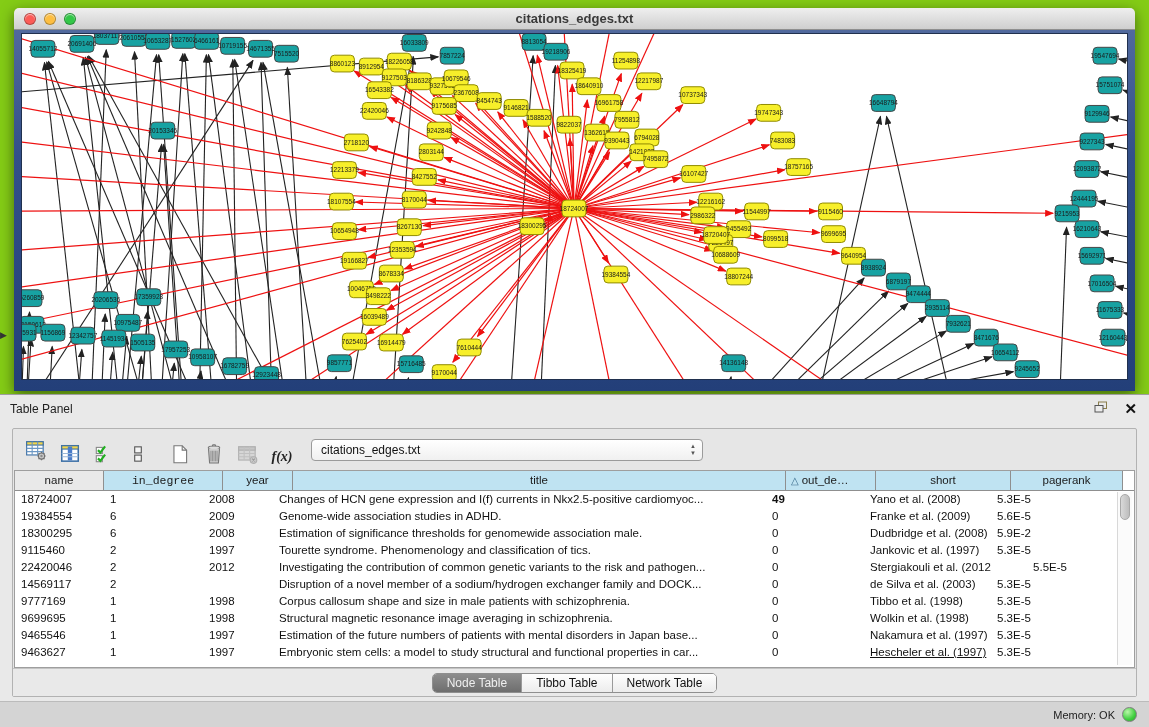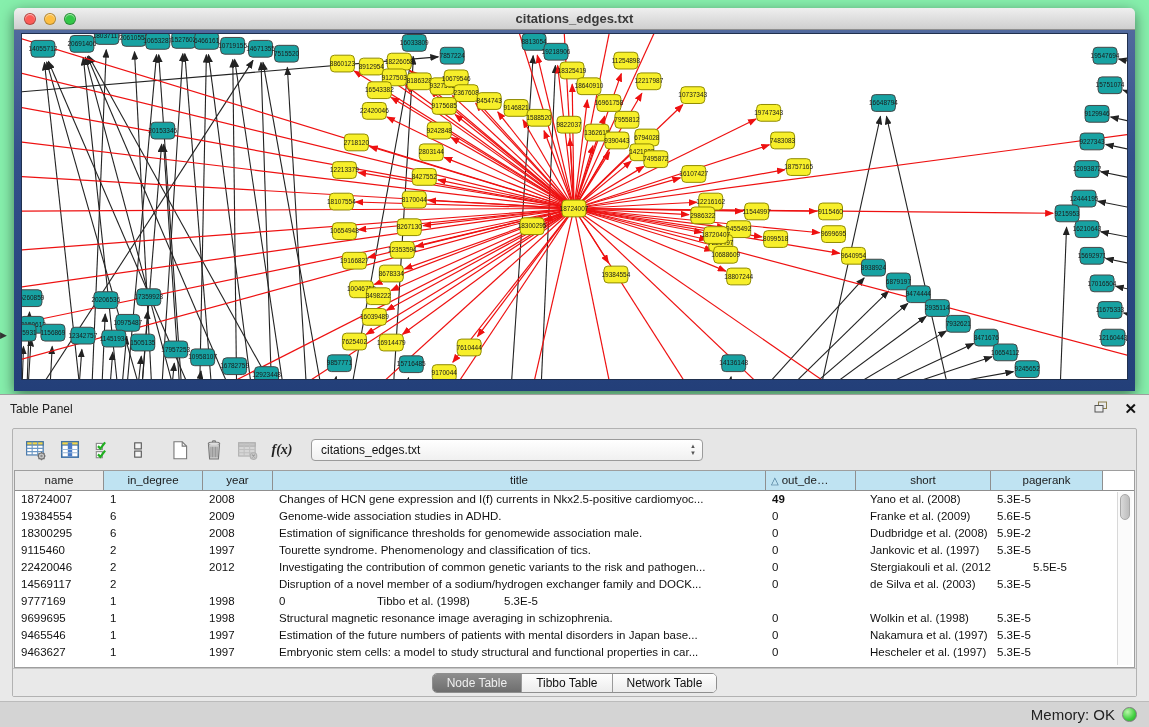--- a/index.html
+++ b/index.html
@@ -1,17 +1,17 @@
 <!DOCTYPE html>
 <html><head>
 <meta charset="utf-8">
 <style>
   * { margin:0; padding:0; box-sizing:border-box; }
   body { background:#b0b0b0; font-family:"Liberation Sans", sans-serif; }
-  .page { position:relative; width:1149px; height:727px; background:#86efac; overflow:hidden; }
+  .page { position:relative; width:1149px; height:727px; background:#84cc16; overflow:hidden; }
 
   
   .net-window { position:absolute; left:14px; top:8px; width:1121px; height:383px;
     border-radius:6px 6px 0 0; box-shadow:0 4px 14px rgba(0,0,0,.5); }
   .titlebar { position:relative; height:22px; background:linear-gradient(#efefef,#cfcfcf);
     border-bottom:1px solid #8f8f8f; border-radius:5px 5px 0 0; display:flex; align-items:center; padding-left:10px; }
   .lights { display:flex; align-items:center; z-index:2; }
   .light { width:12px; height:12px; border-radius:50%; margin-right:8px; border:1px solid rgba(0,0,0,.28);
     box-shadow:inset 0 1px 1px rgba(255,255,255,.6); }
   .l-red { background:#fc5b57; } .l-yel { background:#fdbe41; } .l-grn { background:#33c748; }
@@ -32,21 +32,21 @@
     font-size:12px; color:#222; }
   .panel-header .spacer { flex:1; }
   .float-ic { margin-right:16px; cursor:pointer; }
   .close-ic { font-size:15px; font-weight:bold; color:#111; cursor:pointer; line-height:1; }
 
   .panel-body { position:absolute; left:12px; right:12px; top:33px; bottom:4px;
     background:#e6e6e6; border:1px solid #b2b2b2; border-radius:2px; display:flex; flex-direction:column; }
 
   .toolbar { height:41px; display:flex; align-items:center; padding-left:8px; flex:none; }
   .tbtn { width:30px; height:30px; display:flex; align-items:center; justify-content:center; cursor:pointer; }
-  .tbtn + .tbtn { margin-left:4px; }
+  .tbtn + .tbtn { margin-left:4px;align-items:flex-end; }
   .fx { font-family:"Liberation Serif", serif; font-style:italic; font-weight:bold; font-size:14px; color:#222; }
   .combo { margin-left:14px; width:392px; height:22px; background:linear-gradient(#ffffff,#f0f0f0);
     border:1px solid #9b9b9b; border-radius:4px; font-size:12px; color:#111;
     display:flex; align-items:center; padding:0 20px 0 9px; position:relative; cursor:pointer; }
   .combo .steppers { position:absolute; right:6px; top:3px; display:flex; flex-direction:column; line-height:0; }
   .combo .steppers span { font-size:6px; color:#555; line-height:7px; }
 
   .tablebox { flex:1; margin:0 1px; background:#fff; border:1px solid #9e9e9e; position:relative; overflow:hidden; }
   .thead { display:flex; height:20px; font-size:11.5px; color:#1a1a1a; }
   .th { background:#bfe3f2; border-right:1px solid #8f8f8f; border-bottom:1px solid #8f8f8f;
@@ -65,21 +65,21 @@
     background:#e9e9e9; border-top:1px solid #c4c4c4; }
   .seg { display:flex; height:20px; border:1px solid #8f8f8f; border-radius:5px; overflow:hidden;
     background:#fff; font-size:12px; }
   .seg .tab { padding:0 14px; line-height:19px; color:#111; background:linear-gradient(#fefefe,#ececec);
     border-right:1px solid #9a9a9a; cursor:pointer; }
   .seg .tab:last-child { border-right:none; }
   .seg .tab.active { background:linear-gradient(#8d8d8d,#6e6e6e); color:#efefef; }
 
   .footer { position:absolute; left:0; bottom:0; width:1149px; height:26px; background:#d4d4d4;
     border-top:1px solid #bbbbbb; display:flex; align-items:center; justify-content:flex-end; padding-right:12px; }
-  .footer .mem { font-size:15px; color:#222; margin-right:7px; }
+  .footer .mem { font-size:11px; color:#222; margin-right:7px; }
   .memdot { width:15px; height:15px; border-radius:50%; border:1px solid #7e7e7e;
     background:radial-gradient(circle at 35% 30%, #b9f7a8, #3fcf3f 60%, #28a52e); cursor:pointer; }
 </style>
 </head>
 <body>
 
 <div class="page">
 
   <div class="net-window">
     <div class="titlebar">
@@ -817,21 +817,21 @@
           <span class="steppers">
             <span>▲</span>
               <span>▼</span>
           </span>
         </div>
       </div>
 
       <div class="tablebox">
         <div class="thead" id="thead">
             <div class="th gray" style="width: 89px;">name</div>
-            <div class="th" style="width: 99px;">in_degree</div>
+            <div class="th" style="width: 119px; font-family: Liberation Mono, monospace;">in_degree</div>
             <div class="th" style="width: 70px;">year</div>
             <div class="th" style="width: 493px;">title</div>
             <div class="th sorted" style="width: 90px;"><span class="sort-tri">△</span>out_de…</div>
             <div class="th" style="width: 135px;">short</div>
             <div class="th" style="width: 112px; text-align: center;">pagerank</div>
             <div class="th" style="flex: 1 1 0%; background: rgb(255, 255, 255); border-right: none;"></div>
           </div>
         <div id="tbody">
             <div class="tr">
               <div class="td" style="width: 89px;">18724007</div>
@@ -884,20 +884,21 @@
               <div class="td" style="width: 70px; margin-top: 23px;">2003</div>
               <div class="td" style="width: 493px;">Disruption of a novel member of a sodium/hydrogen exchanger family and DOCK...</div>
               <div class="td" style="width: 90px;">0</div>
               <div class="td" style="width: 135px; padding-left: 14px;">de Silva et al. (2003)</div>
               <div class="td" style="width: 112px;">5.3E-5</div>
             </div>
             <div class="tr">
               <div class="td" style="width: 89px;">9777169</div>
               <div class="td" style="width: 99px;">1</div>
               <div class="td" style="width: 70px;">1998</div>
+              <div class="td" style="width: 493px;">Corpus callosum shape and size in male patients with schizophrenia.</div>
               <div class="td" style="width: 90px;">0</div>
               <div class="td" style="width: 135px; padding-left: 14px;">Tibbo et al. (1998)</div>
               <div class="td" style="width: 112px;">5.3E-5</div>
             </div>
             <div class="tr">
               <div class="td" style="width: 89px;">9699695</div>
               <div class="td" style="width: 99px;">1</div>
               <div class="td" style="width: 70px;">1998</div>
               <div class="td" style="width: 493px;">Structural magnetic resonance image averaging in schizophrenia.</div>
               <div class="td" style="width: 90px;">0</div>
@@ -912,21 +913,21 @@
               <div class="td" style="width: 90px;">0</div>
               <div class="td" style="width: 135px; padding-left: 14px;">Nakamura et al. (1997)</div>
               <div class="td" style="width: 112px;">5.3E-5</div>
             </div>
             <div class="tr">
               <div class="td" style="width: 89px;">9463627</div>
               <div class="td" style="width: 99px;">1</div>
               <div class="td" style="width: 70px;">1997</div>
               <div class="td" style="width: 493px;">Embryonic stem cells: a model to study structural and functional properties in car...</div>
               <div class="td" style="width: 90px;">0</div>
-              <div class="td" style="width: 135px; padding-left: 14px;">Hescheler et al. (1997)</div>
+              <div class="td" style="width: 135px; padding-left: 14px; text-decoration: underline;">Hescheler et al. (1997)</div>
               <div class="td" style="width: 112px;">5.3E-5</div>
             </div>
           </div>
         <div class="vscroll">
           <div class="vthumb"></div>
         </div>
       </div>
 
       <div class="tabbar">
         <div class="seg">

